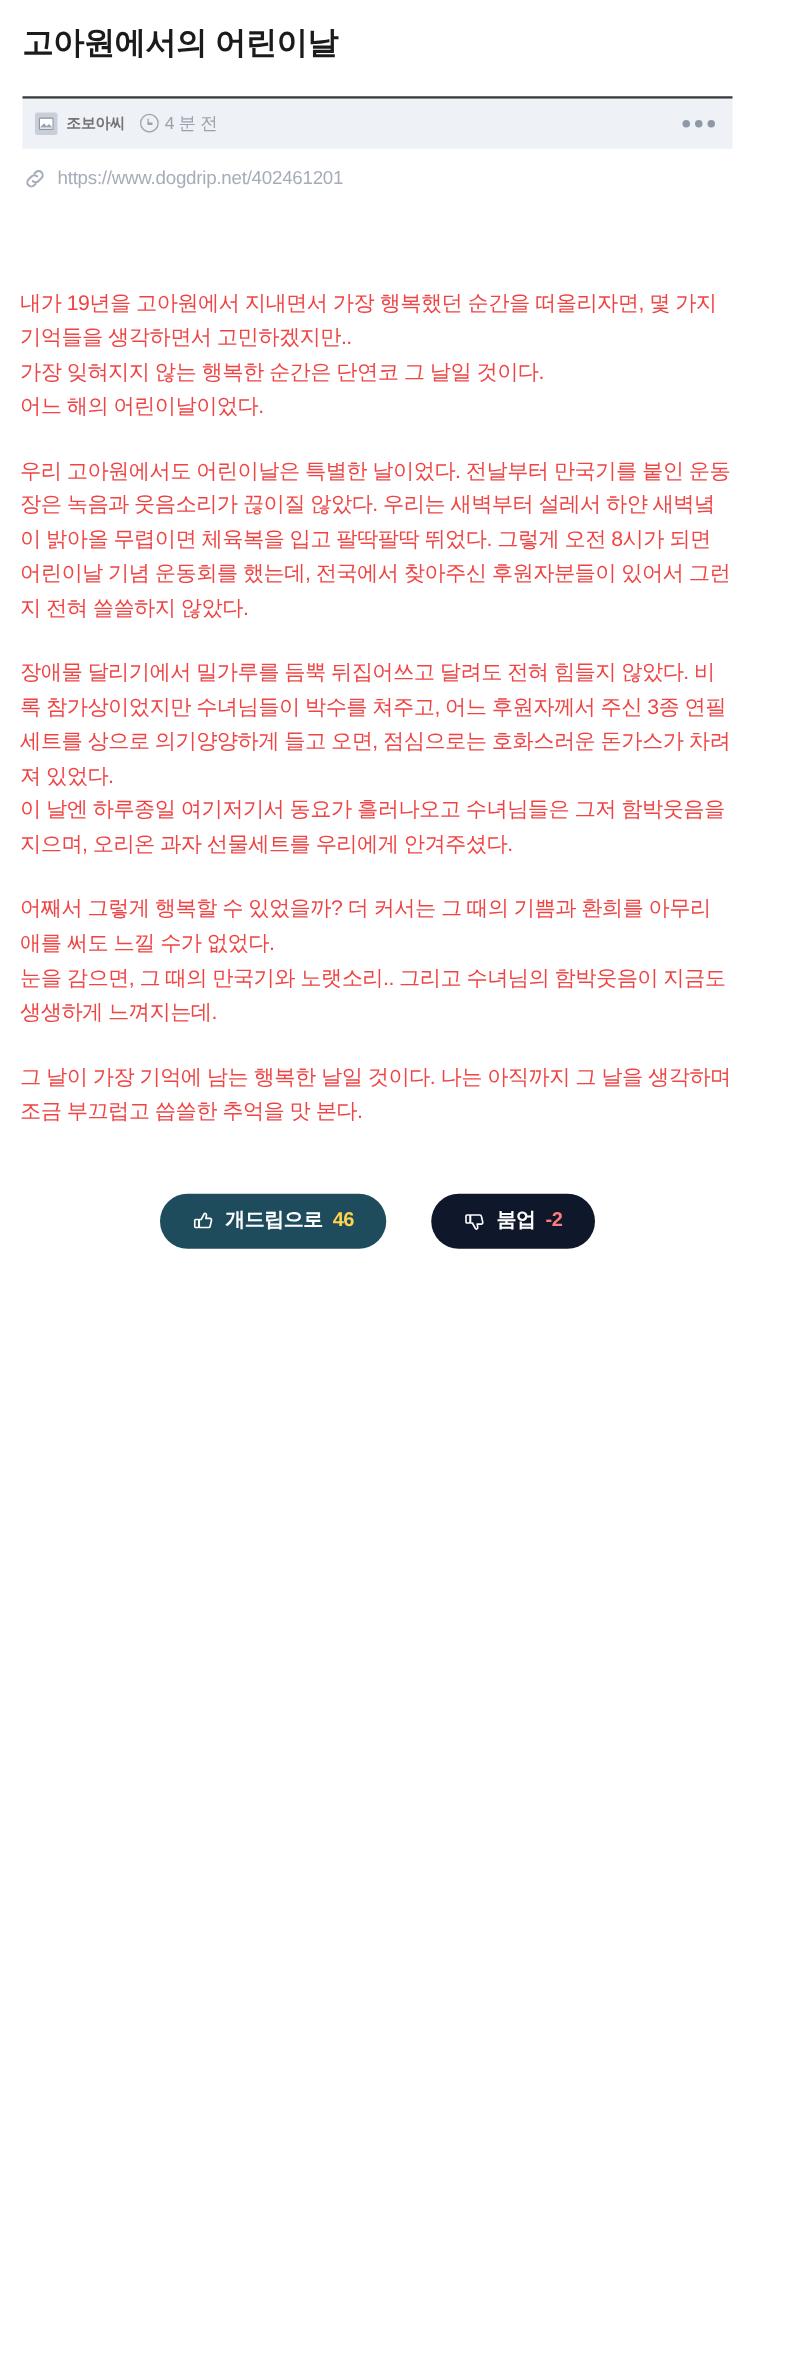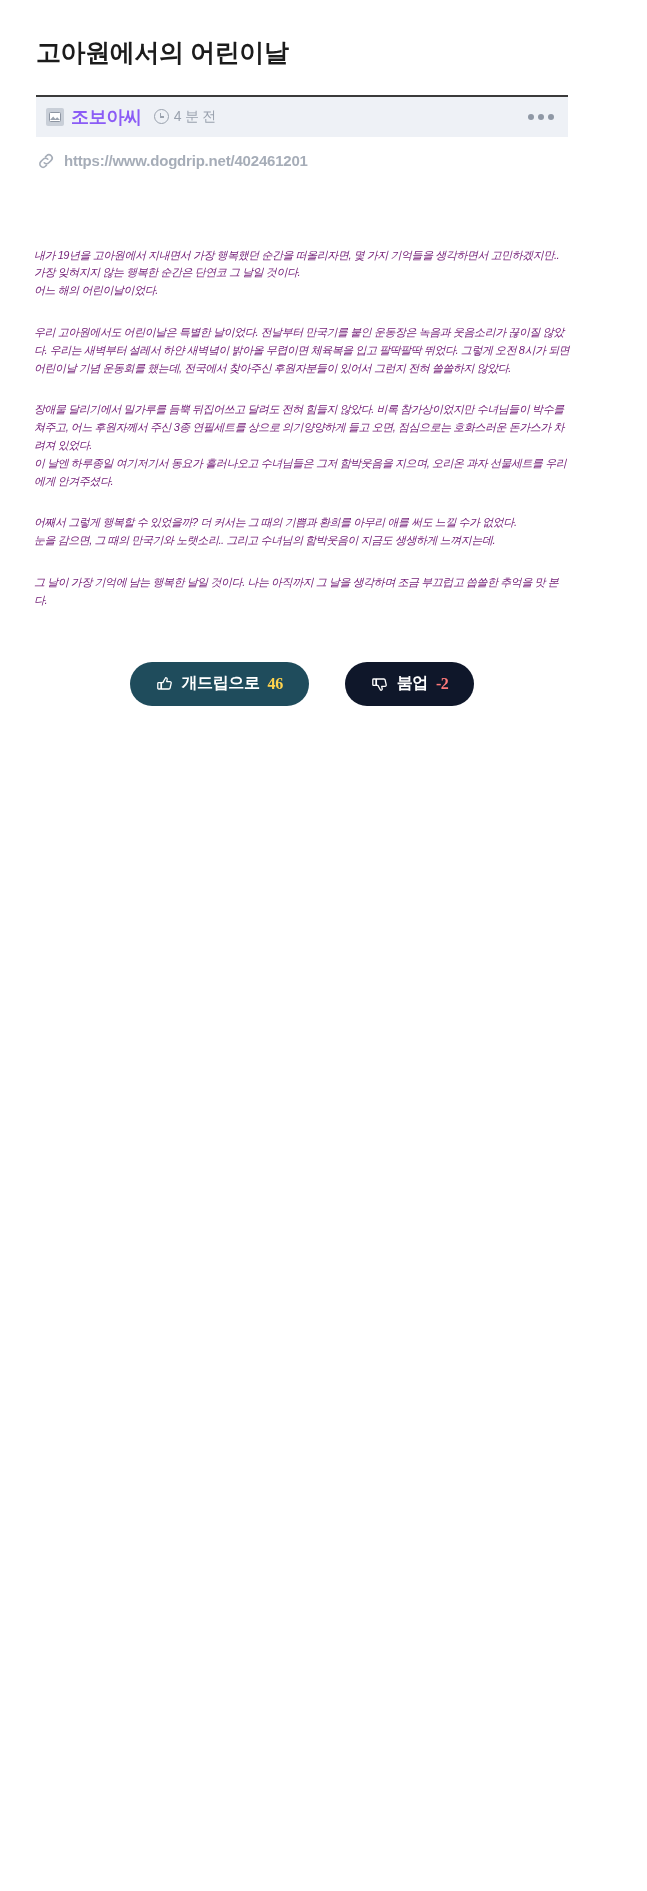--- a/index.html
+++ b/index.html
@@ -13,21 +13,21 @@
     min-height: 1891px;
     font-family: "Liberation Sans", sans-serif;
     color: #222222;
     -webkit-font-smoothing: antialiased;
   }
   .page {
     width: 604px;
     min-height: 1891px;
     position: relative;
     background: #ffffff;
-    padding: 18px;
+    padding: 0;
   }
 
   
   .title-area {
     padding: 18px 18px 14px 18px;
   }
   .post-title {
     font-size: 25px;
     line-height: 1.3;
     font-weight: bold;
@@ -57,23 +57,23 @@
     background: #c9cfd8;
     border-radius: 2px;
     margin-right: 7px;
     display: flex;
     align-items: center;
     justify-content: center;
     flex: none;
   }
   .avatar svg { display: block; }
   .author {
-    font-size: 18px;
+    font-size: 12px;
     font-weight: bold;
-    color: #8b5cf6;
+    color: #737373;
     margin-right: 12px;
     letter-spacing: -0.3px;
   }
   .clock-icon {
     width: 15px;
     height: 15px;
     border: 1.6px solid #9aa2ae;
     border-radius: 50%;
     position: relative;
     margin-right: 5px;
@@ -130,36 +130,34 @@
     height: 20px;
     margin-right: 8px;
     flex: none;
     color: #9aa2ae;
   }
   .link-url {
     font-size: 15px;
     color: #a6adb8;
     letter-spacing: -0.2px;
     word-break: break-all;
-    font-weight: bold;
   }
 
   
   .body-area {
     padding: 70px 16px 0 16px;
   }
   .para {
-    font-size: 11px;
+    font-size: 17px;
     line-height: 1.62;
-    color: #701a75;
+    color: #ef4444;
     letter-spacing: -0.45px;
     margin: 0 0 24px 0;
     white-space: pre-wrap;
     word-break: break-all;
-    font-style: italic;
   }
   .para:last-child { margin-bottom: 0; }
 
   
   .vote-area {
     display: flex;
     justify-content: center;
     gap: 36px;
     padding: 52px 0 34px 0;
   }
@@ -169,21 +167,21 @@
     gap: 8px;
     border-radius: 30px;
     padding: 0 26px;
     height: 44px;
     font-size: 16px;
     font-weight: bold;
     letter-spacing: -0.4px;
     color: #ffffff;
     border: none;
     cursor: pointer;
-    font-family: Liberation Serif, serif;
+    font-family: Liberation Sans, sans-serif;
   }
   .vote-up { background: #1f4c5c; }
   .vote-down { background: #0f172a; }
   .vote-count { font-size: 16px; font-weight: bold; }
   .vote-up .vote-count { color: #ffd34d; }
   .vote-down .vote-count { color: #ff7a7a; }
   .thumb { width: 18px; height: 18px; flex: none; }
 </style>
 </head>
 <body>

